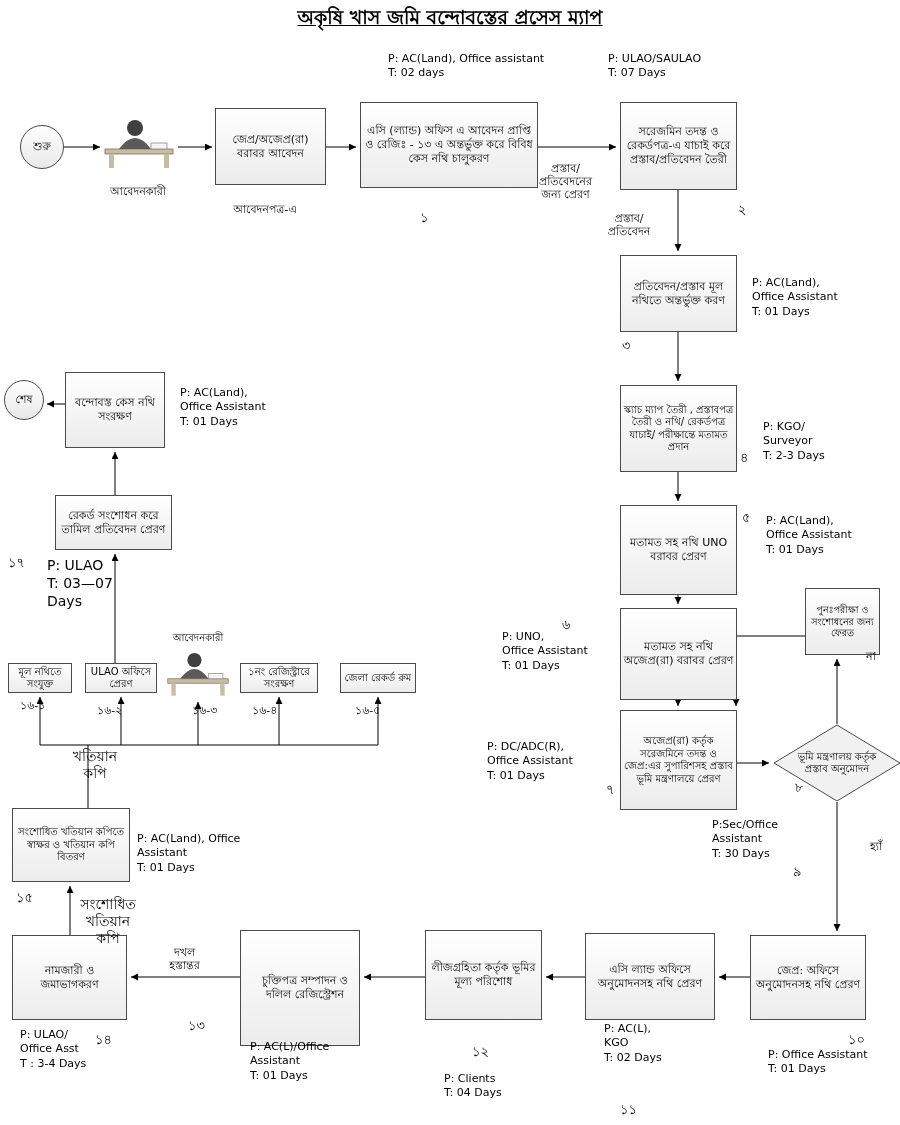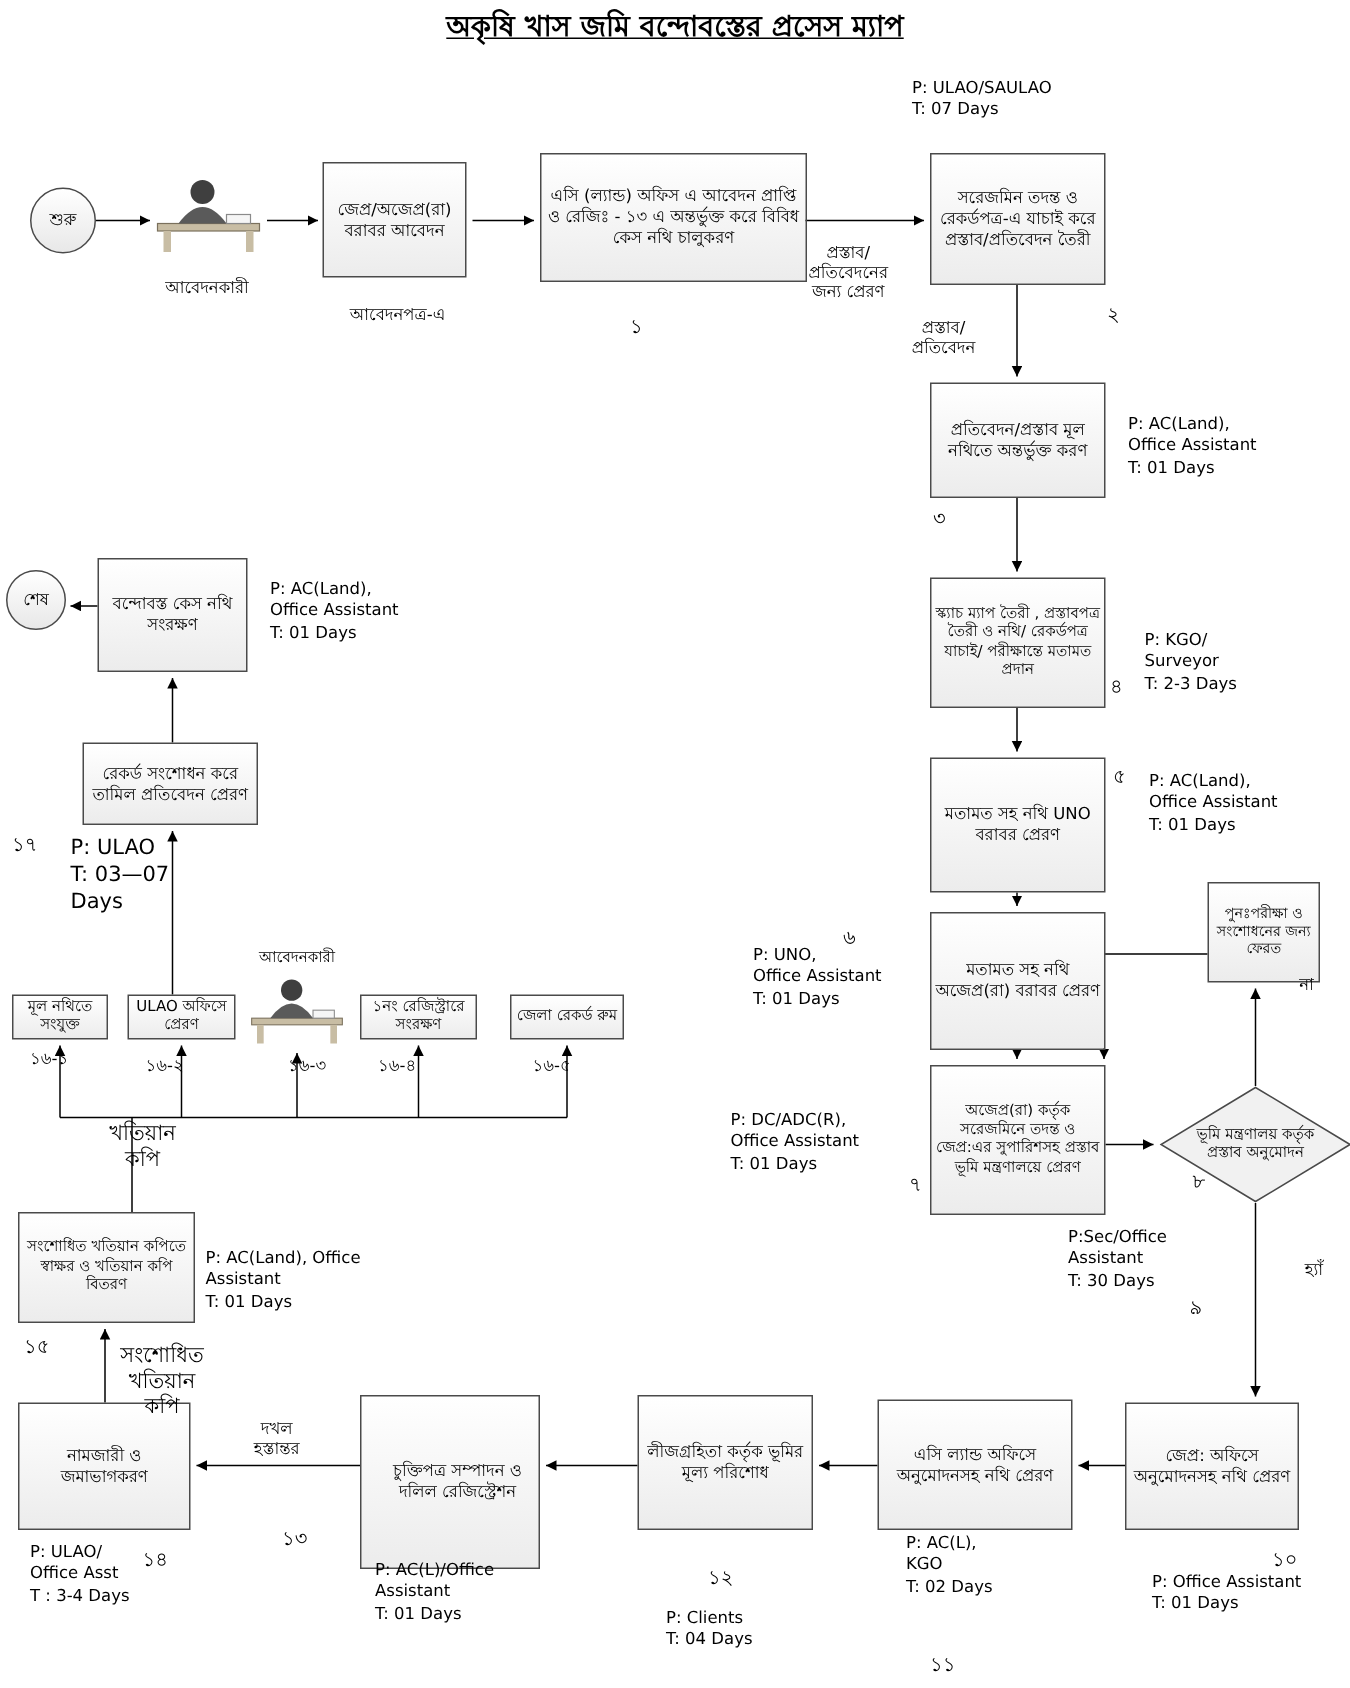--- a/index.html
+++ b/index.html
@@ -83,24 +83,26 @@
       <rect x="2" y="34" width="68" height="5" fill="#c8bda4" stroke="#7a705c" stroke-width="0.8"></rect>
       <rect x="6" y="39" width="5" height="14" fill="#c8bda4"></rect>
       <rect x="61" y="39" width="5" height="14" fill="#c8bda4"></rect>
       <circle cx="32" cy="13" r="8" fill="#3f3f3f"></circle>
       <path d="M16 34 Q32 12 48 34 Z" fill="#5a5a5a"></path>
       <rect x="48" y="28" width="16" height="6" fill="#f5f5f5" stroke="#8a8a8a" stroke-width="0.8"></rect>
     </svg>
   </div>
   <div class="caption" style="left:98px;top:183px;width:80px;">আবেদনকারী</div>
 
-  <div class="node" style="left:215px;top:108px;width:96px;height:77px;">জেপ্র/অজেপ্র(রা) বরাবর আবেদন</div>
+  <div class="node" style="left:215px;top:108px;width:111px;height:77px;">জেপ্র/অজেপ্র(রা) বরাবর আবেদন</div>
   <div class="caption" style="left:215px;top:201px;width:100px;">আবেদনপত্র-এ</div>
 
   <div class="node" style="left:360px;top:102px;width:178px;height:86px;">এসি (ল্যান্ড) অফিস এ আবেদন প্রাপ্তি ও রেজিঃ - ১৩ এ অন্তর্ভুক্ত করে বিবিধ কেস নথি চালুকরণ</div>
+  <div class="note" style="left:388px;top:52px;width:190px;">P: AC(Land), Office assistant
+T: 02 days</div>
   <div class="num" style="left:420px;top:208px;">১</div>
 
   <div class="edge-label" style="left:523px;top:162px;width:85px;">প্রস্তাব/
 প্রতিবেদনের
 জন্য প্রেরণ</div>
 
   <div class="node" style="left:620px;top:102px;width:117px;height:88px;">সরেজমিন তদন্ত ও রেকর্ডপত্র-এ যাচাই করে প্রস্তাব/প্রতিবেদন তৈরী</div>
   <div class="note" style="left:608px;top:52px;width:150px;">P: ULAO/SAULAO
 T: 07 Days</div>
   <div class="num" style="left:738px;top:200px;">২</div>

